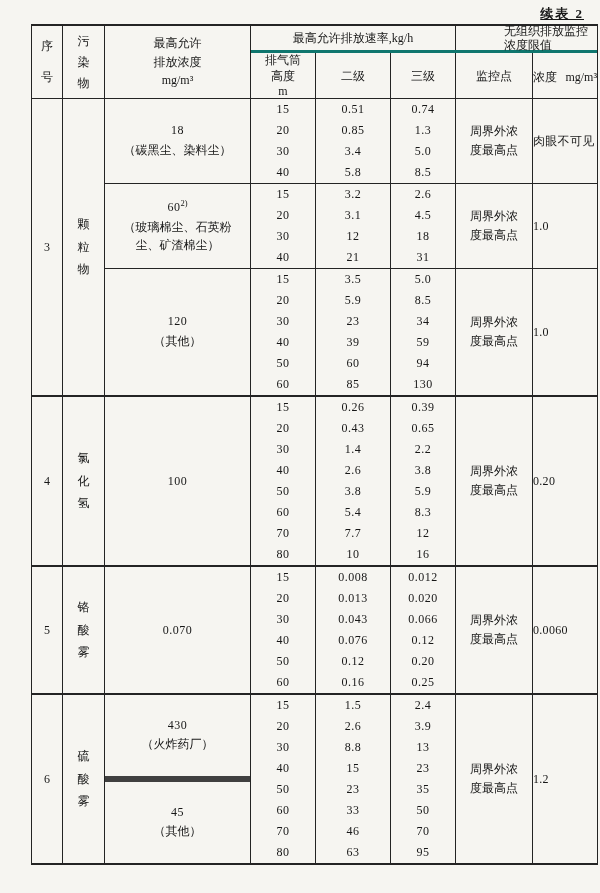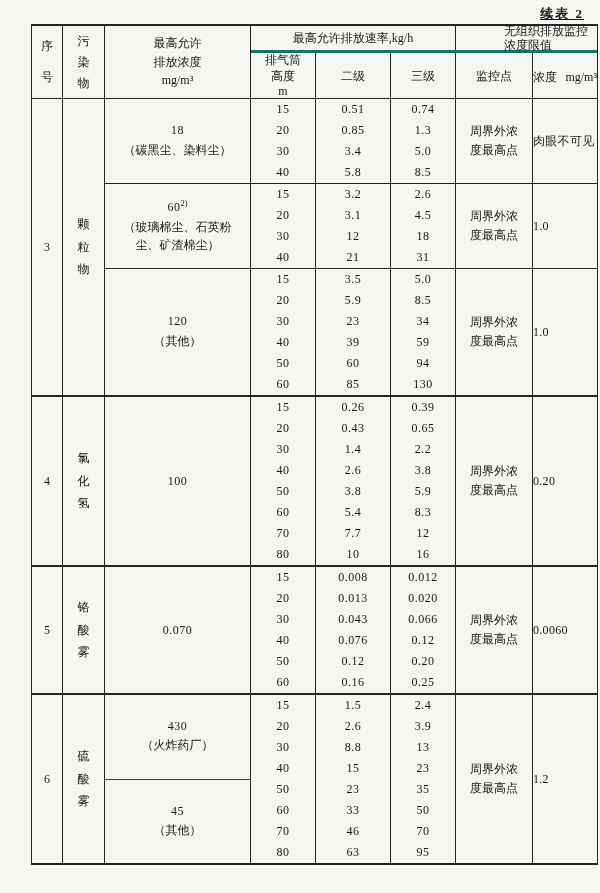--- a/index.html
+++ b/index.html
@@ -51,21 +51,21 @@
   .bc.conc{flex-direction:column;}
   .rates{display:flex;flex-direction:column;width:205px;flex:0 0 auto;}
   .rrow{display:flex;height:21px;}
   .rc{display:flex;align-items:center;justify-content:center;border-right:1px solid #242424;letter-spacing:0.5px;flex:0 0 auto;}
   .cval{letter-spacing:0.5px;}
   .cval sup{font-size:8.5px;letter-spacing:0;}
   .cnote{font-size:12px;max-width:120px;text-align:center;line-height:1.5;margin-top:3px;}
   .mon-text{width:48px;word-break:break-all;line-height:1.6;text-align:center;}
   .lim-text{text-align:center;letter-spacing:0.3px;}
   .subconc{align-self:stretch;flex:1;display:flex;flex-direction:column;align-items:center;justify-content:center;}
-  .subconc.divided{border-top:1px solid #404040;}
+  .subconc.divided{border-top:6px solid #404040;}
 </style>
 </head>
 <body>
 
 <div class="page">
 
   <div class="caption">续表 2</div>
 
   <div class="tbl">
 

